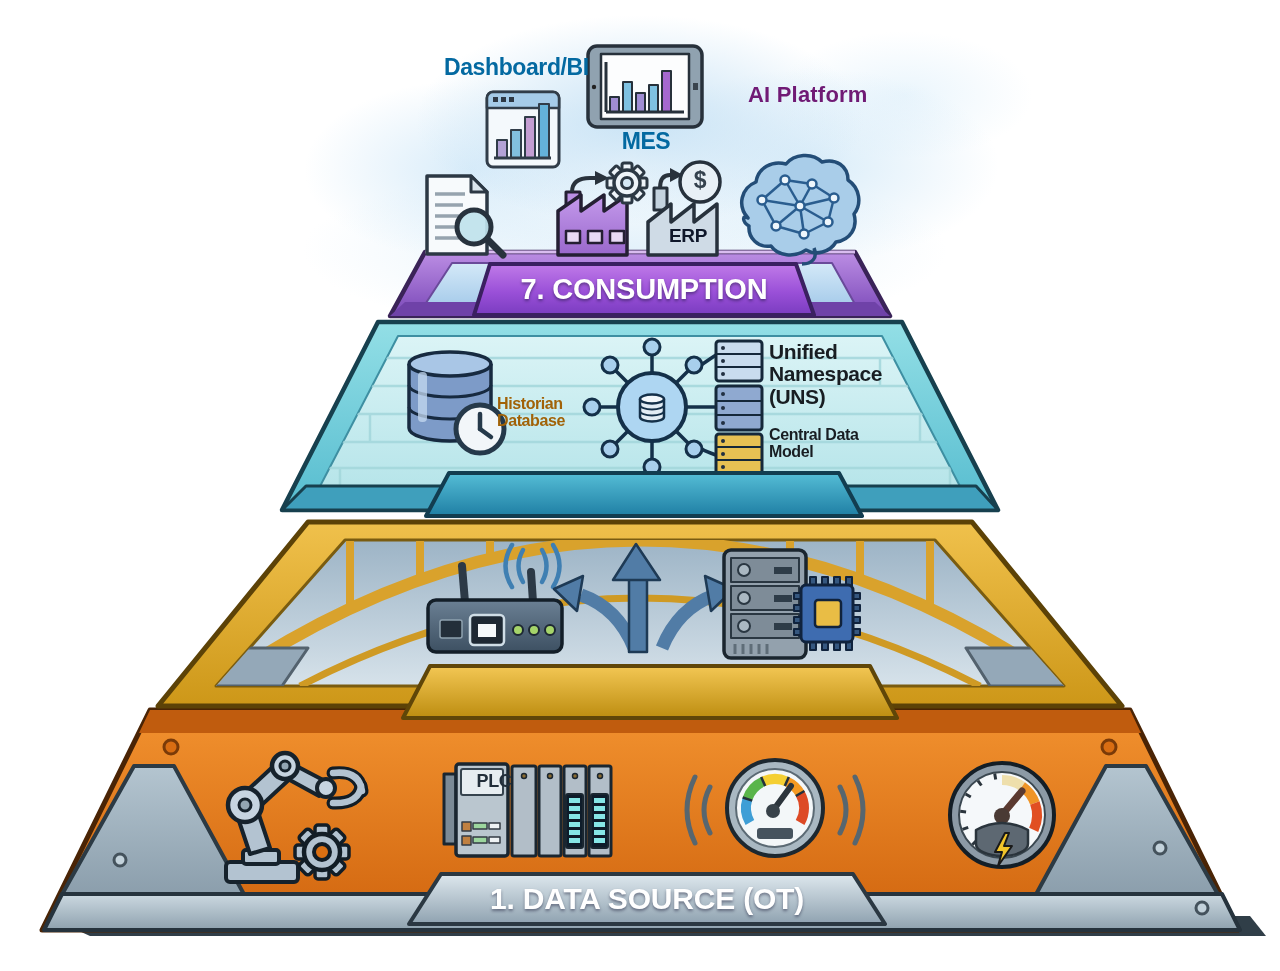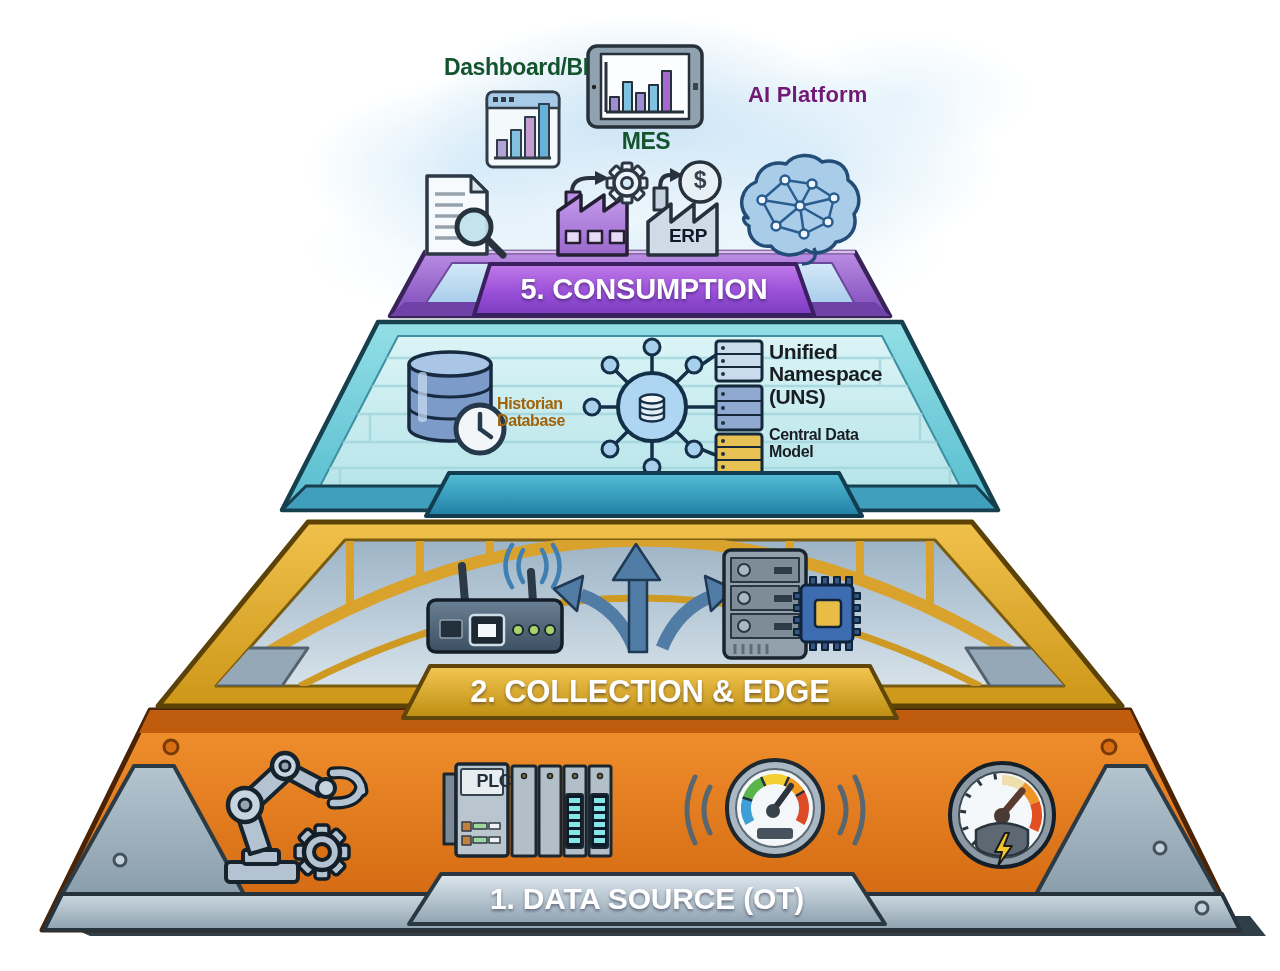--- a/index.html
+++ b/index.html
@@ -6,21 +6,21 @@
   .stage{position:relative;width:1280px;height:971px;background:#ffffff;overflow:hidden;
          font-family:"Liberation Sans",sans-serif;}
   .bg-wash{position:absolute;inset:0;
     background:
       radial-gradient(ellipse 320px 150px at 640px 120px, rgba(189,221,243,.85) 0%, rgba(189,221,243,0) 70%),
       radial-gradient(ellipse 230px 125px at 470px 170px, rgba(200,228,247,.7) 0%, rgba(200,228,247,0) 72%),
       radial-gradient(ellipse 255px 135px at 815px 165px, rgba(198,227,246,.65) 0%, rgba(198,227,246,0) 72%),
       radial-gradient(ellipse 430px 115px at 625px 250px, rgba(204,230,247,.55) 0%, rgba(204,230,247,0) 75%),
       radial-gradient(ellipse 170px 85px at 905px 95px, rgba(214,236,250,.5) 0%, rgba(214,236,250,0) 75%);}
   svg.art{position:absolute;left:0;top:0;}
-  .lbl{position:absolute;font-weight:700;color:#14532d;letter-spacing:-0.4px;line-height:1.06;}
+  .lbl{position:absolute;font-weight:700;color:#0369a1;letter-spacing:-0.4px;line-height:1.06;}
   .banner{position:absolute;display:flex;align-items:center;justify-content:center;color:#ffffff;
           font-weight:700;text-shadow:0 2px 3px rgba(15,15,45,.45);letter-spacing:-0.2px;white-space:nowrap;}
   .ctr{text-align:center;}
 </style>
 </head>
 <body>
 
 <div class="stage">
   <div class="bg-wash"></div>
 
@@ -506,22 +506,21 @@
       </g>
     </g>
   </svg>
 
   <div class="lbl" style="left:444px;top:55px;width:160px;font-size:23px;font-weight:800;">Dashboard/BI</div>
   <div class="lbl ctr" style="left:596px;top:129px;width:100px;font-size:23px;font-weight:700;">MES</div>
   <div class="lbl" style="left:748px;top:83px;font-size:22px;color:#701a75;letter-spacing:0.2px;">AI Platform</div>
   <div class="lbl ctr" style="left:662px;top:226px;width:52px;font-size:19px;color:#0f172a;">ERP</div>
   <div class="lbl ctr" style="left:689px;top:168px;width:22px;font-size:23px;color:#35424e;">$</div>
 
-  <div class="banner" style="left:474px;top:264px;width:340px;height:51px;font-size:29px;">5. CONSUMPTION</div>
-  <div class="banner" style="left:403px;top:666px;width:494px;height:52px;font-size:31px;">2. COLLECTION &amp; EDGE</div>
+  <div class="banner" style="left:474px;top:264px;width:340px;height:51px;font-size:29px;">7. CONSUMPTION</div>
   <div class="banner" style="left:409px;top:874px;width:476px;height:50px;font-size:30px;">1. DATA SOURCE (OT)</div>
 
   <div class="lbl" style="left:497px;top:396px;width:106px;font-size:16px;color:#a16207;">Historian Database</div>
   <div class="lbl" style="left:769px;top:341px;width:120px;font-size:21px;color:#181d22;">Unified Namespace (UNS)</div>
   <div class="lbl" style="left:769px;top:427px;width:120px;font-size:16px;color:#181d22;">Central Data Model</div>
 
   <div class="lbl ctr" style="left:461px;top:772px;width:42px;font-size:18px;font-weight:800;color:#222e3a;padding-left:12px;">PLC</div>
 </div>
 
 </body></html>

